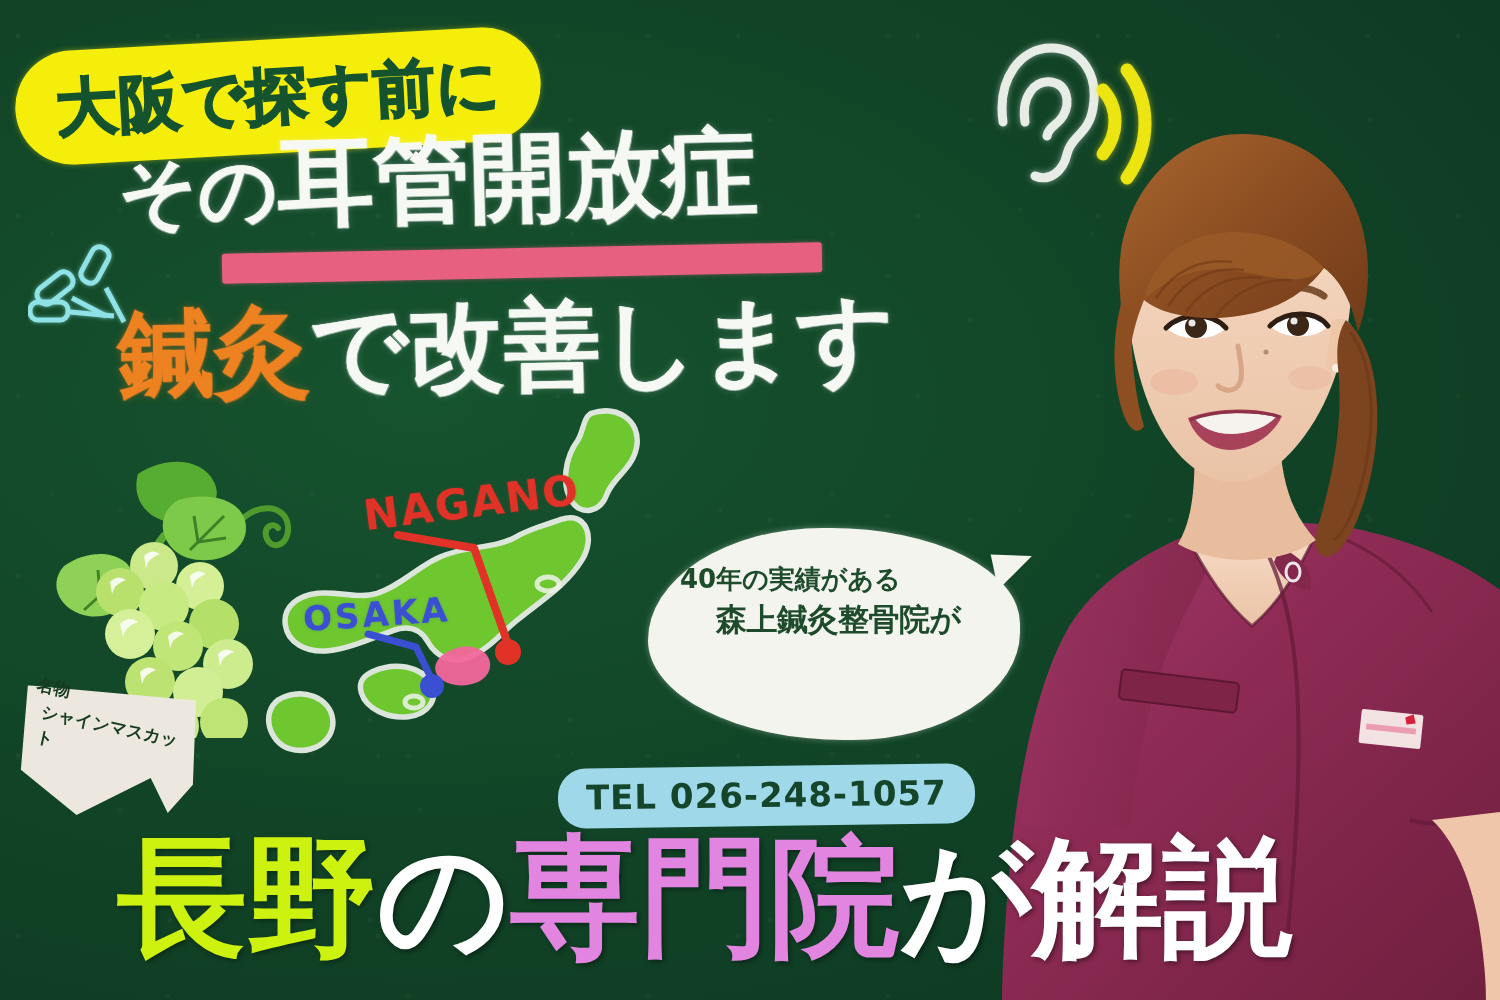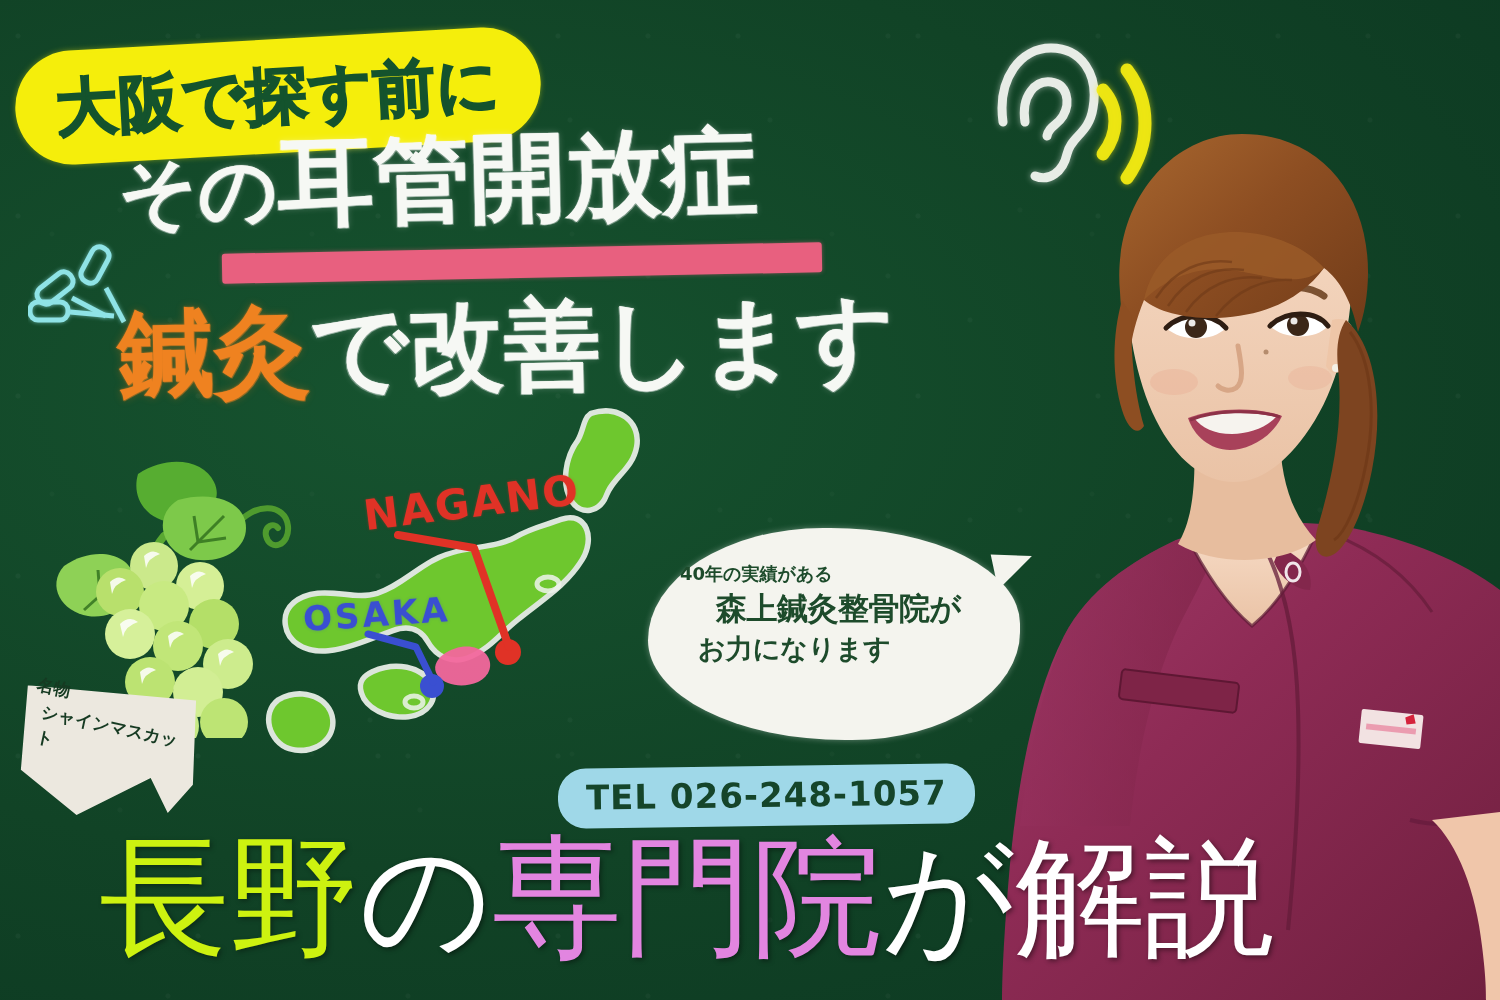--- a/index.html
+++ b/index.html
@@ -160,41 +160,41 @@
     border-top:10px solid transparent;
     border-bottom:26px solid transparent;
     transform:rotate(-12deg);
   }
   #bubble .btxt{
     position:absolute;left:32px;top:34px;right:26px;
     color:#1d4b2b;
     line-height:1.38;
     font-weight:700;
   }
-  #bubble .b1{font-size:18px;}
+  #bubble .b1{font-size:26px;}
   #bubble .b2{font-size:31px;font-weight:900;letter-spacing:-.5px;margin-left:36px;}
   #bubble .b3{font-size:27px;margin-left:18px;}
 
   
   #tel{
     position:absolute;left:560px;top:768px;
     padding:7px 26px 9px;
     background:#9fd8e8;
     border-radius:26px;
     color:#15452a;
     font-size:34px;font-weight:900;letter-spacing:1px;
     transform:rotate(-0.8deg);
     white-space:nowrap;
     box-shadow:0 0 0 2px #9fd8e8;
   }
 
   
   #bottom{
-    position:absolute;left:99px;top:832px;
-    font-size:130px;font-weight:400;
+    position:absolute;left:117px;top:832px;
+    font-size:130px;font-weight:700;
     line-height:1;white-space:nowrap;
     font-family:"DejaVu Serif","Liberation Serif",serif;
     z-index:6;
   }
   #bottom .g{color:#cdf210;text-shadow:2px 2px 5px rgba(0,0,0,.35);}
   #bottom .w{color:#ffffff;text-shadow:2px 2px 5px rgba(0,0,0,.45);}
   #bottom .p{color:#e285e0;text-shadow:2px 2px 5px rgba(0,0,0,.4);}
 
   
   #person{
@@ -336,21 +336,20 @@
 
   <div id="lbl-nagano">NAGANO</div>
   <div id="lbl-osaka">OSAKA</div>
 
   <div id="bubble">
     <div class="tail"></div>
     <div class="blob"></div>
     <div class="btxt">
       <div class="b1">40年の実績がある</div>
       <div class="b2">森上鍼灸整骨院が</div>
-      <div class="b3">お力になります</div>
     </div>
   </div>
 
   <div id="tel">TEL 026-248-1057</div>
 
   <svg id="person" viewBox="0 0 520 880">
     <defs>
       <linearGradient id="hairG" x1="0" y1="0" x2="1" y2="1">
         <stop offset="0%" stop-color="#a8672f"></stop>
         <stop offset="45%" stop-color="#8d4e22"></stop>

